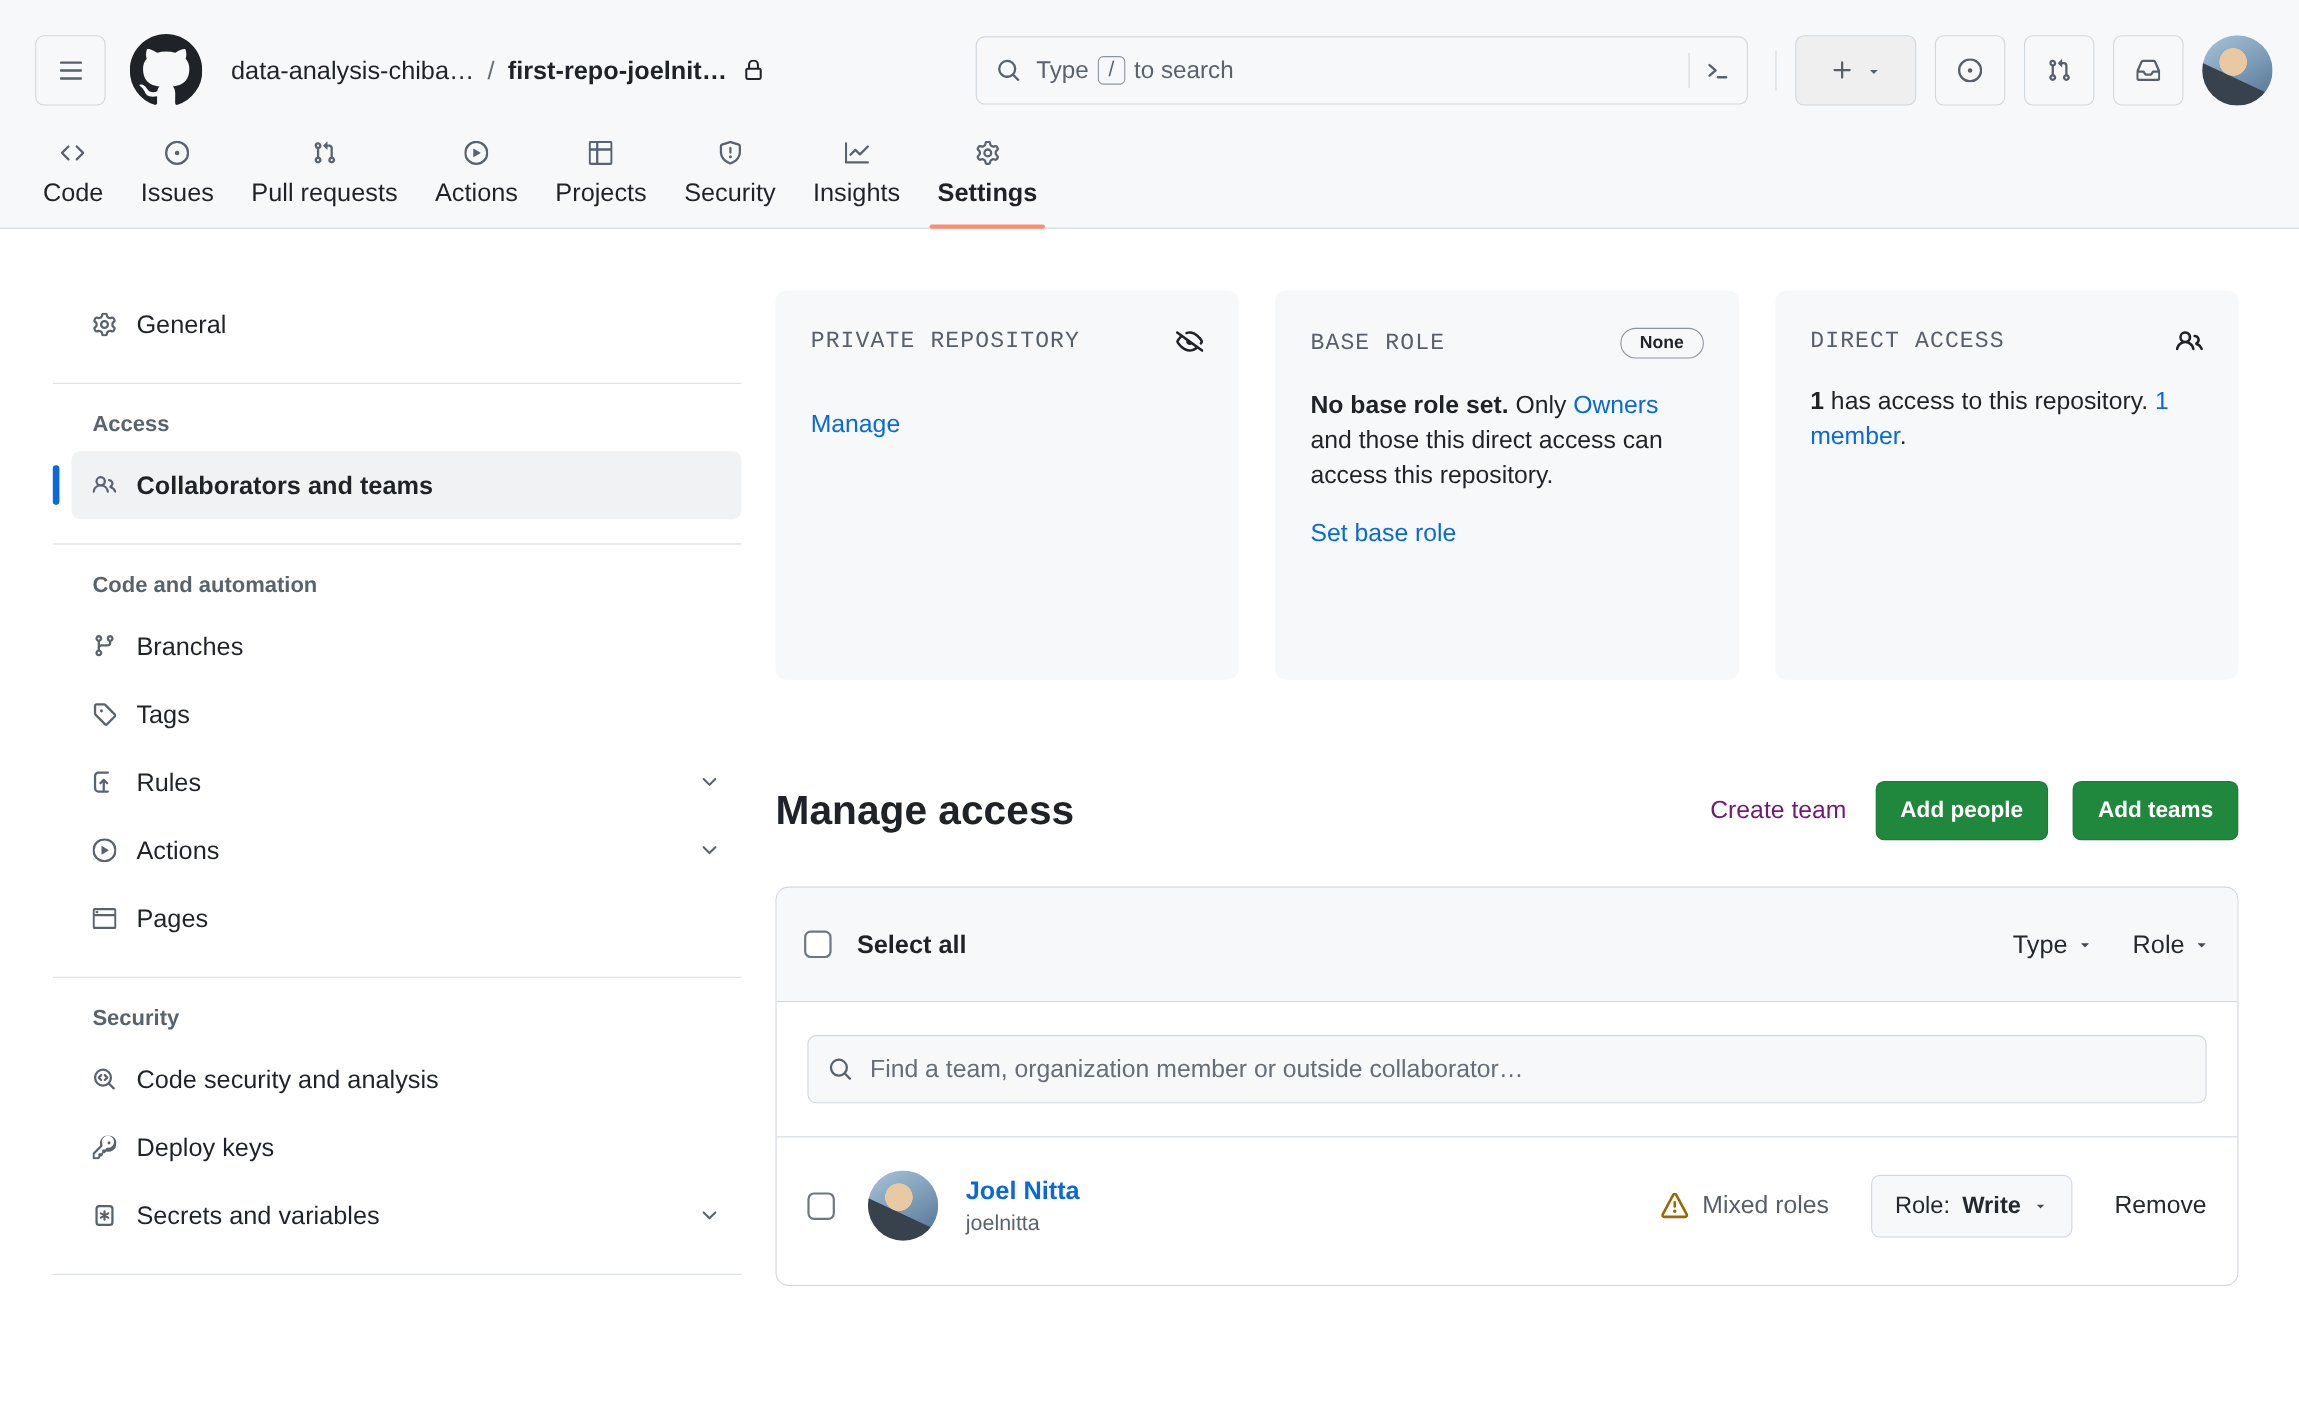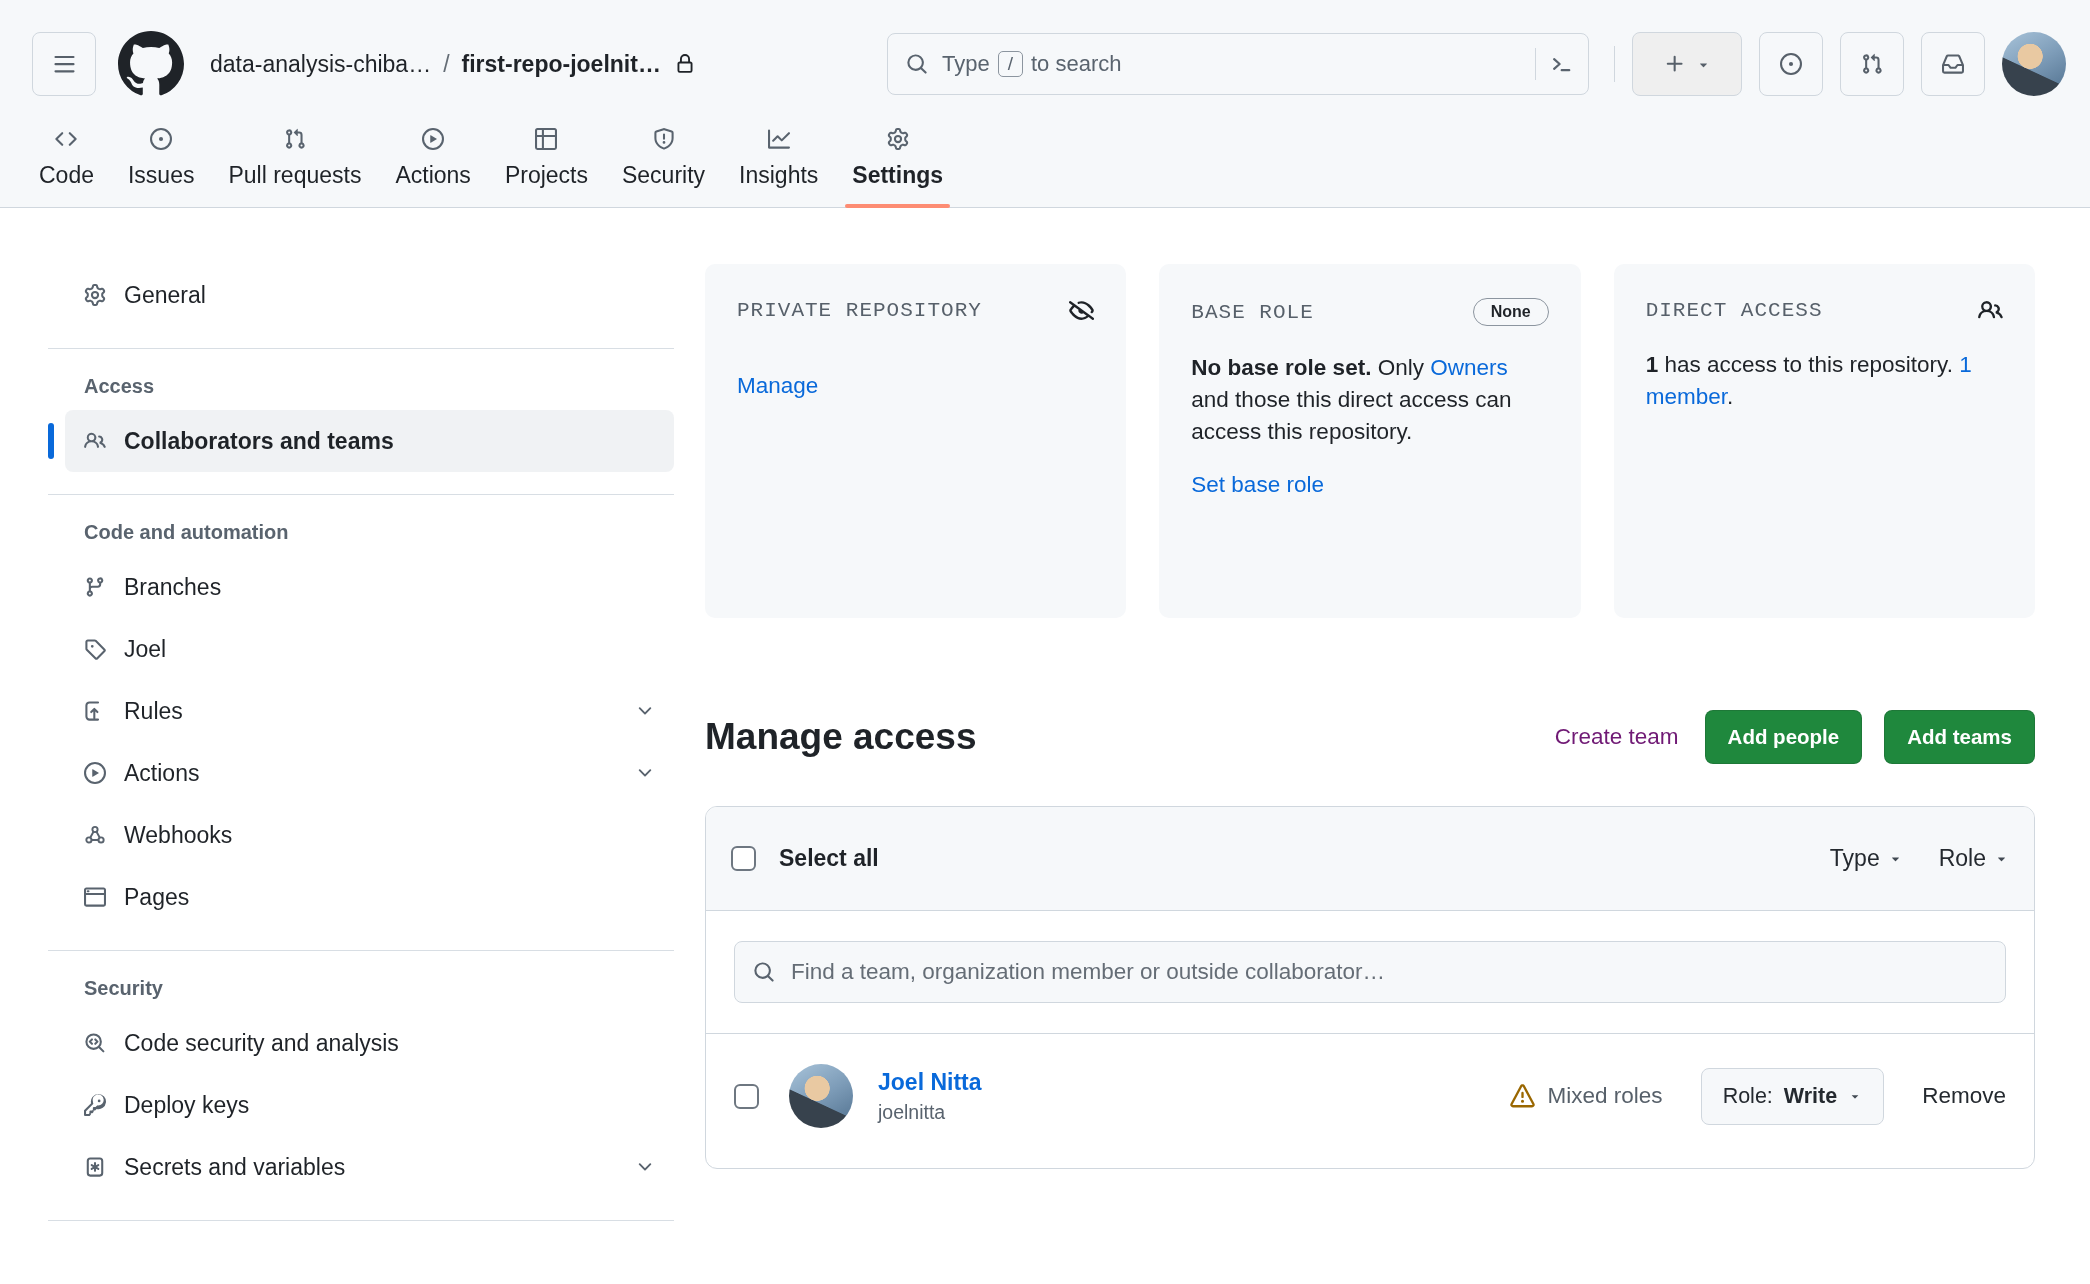--- a/index.html
+++ b/index.html
@@ -393,21 +393,21 @@
           </svg>
         </span>
       <span>Branches</span>
     </div>
     <div class="side-item">
       <span class="sicon">
           <svg width="22" height="22" fill="currentColor">
             <use href="#i-tag"></use>
           </svg>
         </span>
-      <span>Joel</span>
+      <span>Tags</span>
     </div>
     <div class="side-item">
       <span class="sicon">
           <svg width="22" height="22">
             <use href="#i-rules"></use>
           </svg>
         </span>
       <span>Rules</span>
       <span class="side-chev">
           <svg width="20" height="20" fill="currentColor">
@@ -420,28 +420,20 @@
           <svg width="22" height="22" fill="currentColor">
             <use href="#i-play"></use>
           </svg>
         </span>
       <span>Actions</span>
       <span class="side-chev">
           <svg width="20" height="20" fill="currentColor">
             <use href="#i-chevdown"></use>
           </svg>
         </span>
-    </div>
-    <div class="side-item">
-      <span class="sicon">
-          <svg width="22" height="22">
-            <use href="#i-webhook"></use>
-          </svg>
-        </span>
-      <span>Webhooks</span>
     </div>
     <div class="side-item">
       <span class="sicon">
           <svg width="22" height="22" fill="currentColor">
             <use href="#i-browser"></use>
           </svg>
         </span>
       <span>Pages</span>
     </div>
     <div class="side-divider"></div>

